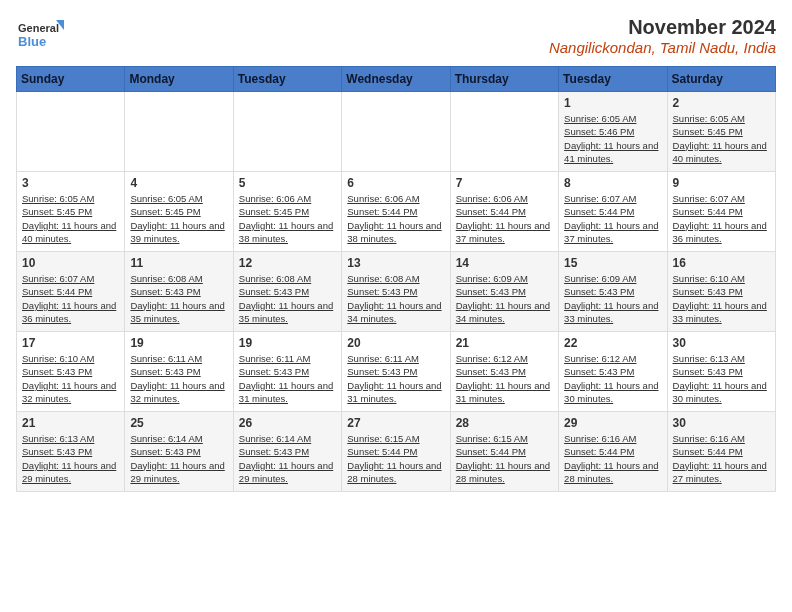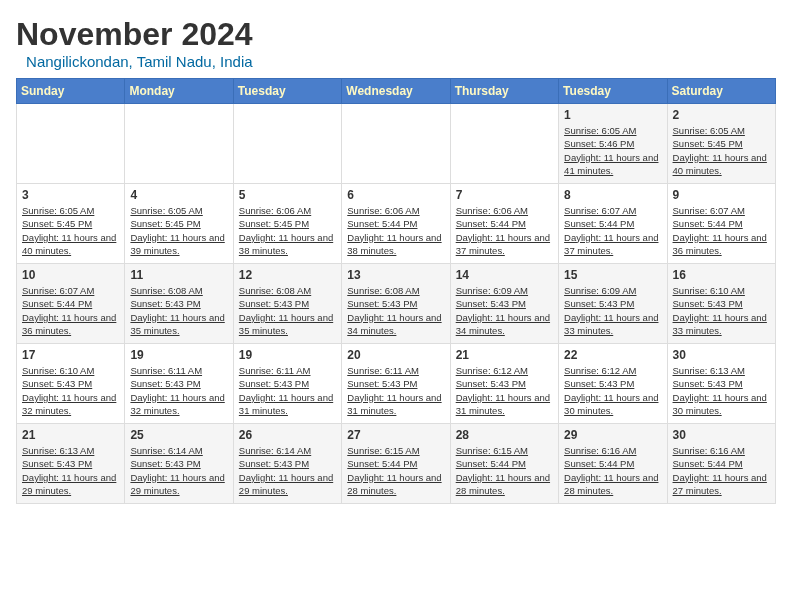--- a/index.html
+++ b/index.html
@@ -18,38 +18,39 @@
     }
     .logo {
       display: flex;
       align-items: center;
       gap: 4px;
     }
     .title-area {
       text-align: right;
     }
     .month-title {
-      font-size: 32px;
+      font-size: 20px;
       font-weight: bold;
       color: #333;
     }
     .location {
       font-size: 15px;
-      color: #0369a1;
+      color: #c2410c;
+      font-style: italic;
     }
     table {
       width: 100%;
       border-collapse: collapse;
       table-layout: fixed;
     }
     thead tr {
       background-color: #4a7ecb;
     }
     thead th {
-      color: #fef9c3;
+      color: #0f172a;
       font-size: 12px;
       font-weight: bold;
       padding: 5px 4px;
       text-align: left;
       border: 1px solid #3a6eb8;
     }
     tbody tr {
       border-bottom: 1px solid #ccc;
     }
     tbody td {
@@ -78,20 +79,27 @@
       text-decoration: underline;
     }
     .empty-cell {
       background: #fff !important;
     }
   </style>
 </head>
 <body>
 
 <div class="header-area">
+  <div class="logo">
+  <svg width="50" height="42" viewBox="0 0 50 42">
+    <text x="2" y="16" font-family="Arial" font-size="11" font-weight="bold" fill="#333">General</text>
+    <text x="2" y="30" font-family="Arial" font-size="13" font-weight="bold" fill="#4a90d9">Blue</text>
+    <polygon points="44,4 52,4 52,14" fill="#4a90d9" transform="translate(-4,0)"></polygon>
+  </svg>
+</div>
   <div class="title-area">
     <div class="month-title">November 2024</div>
     <div class="location">Nangilickondan, Tamil Nadu, India</div>
   </div>
 </div>
 
 <table>
   <thead>
     <tr>
     <th>Sunday</th>

